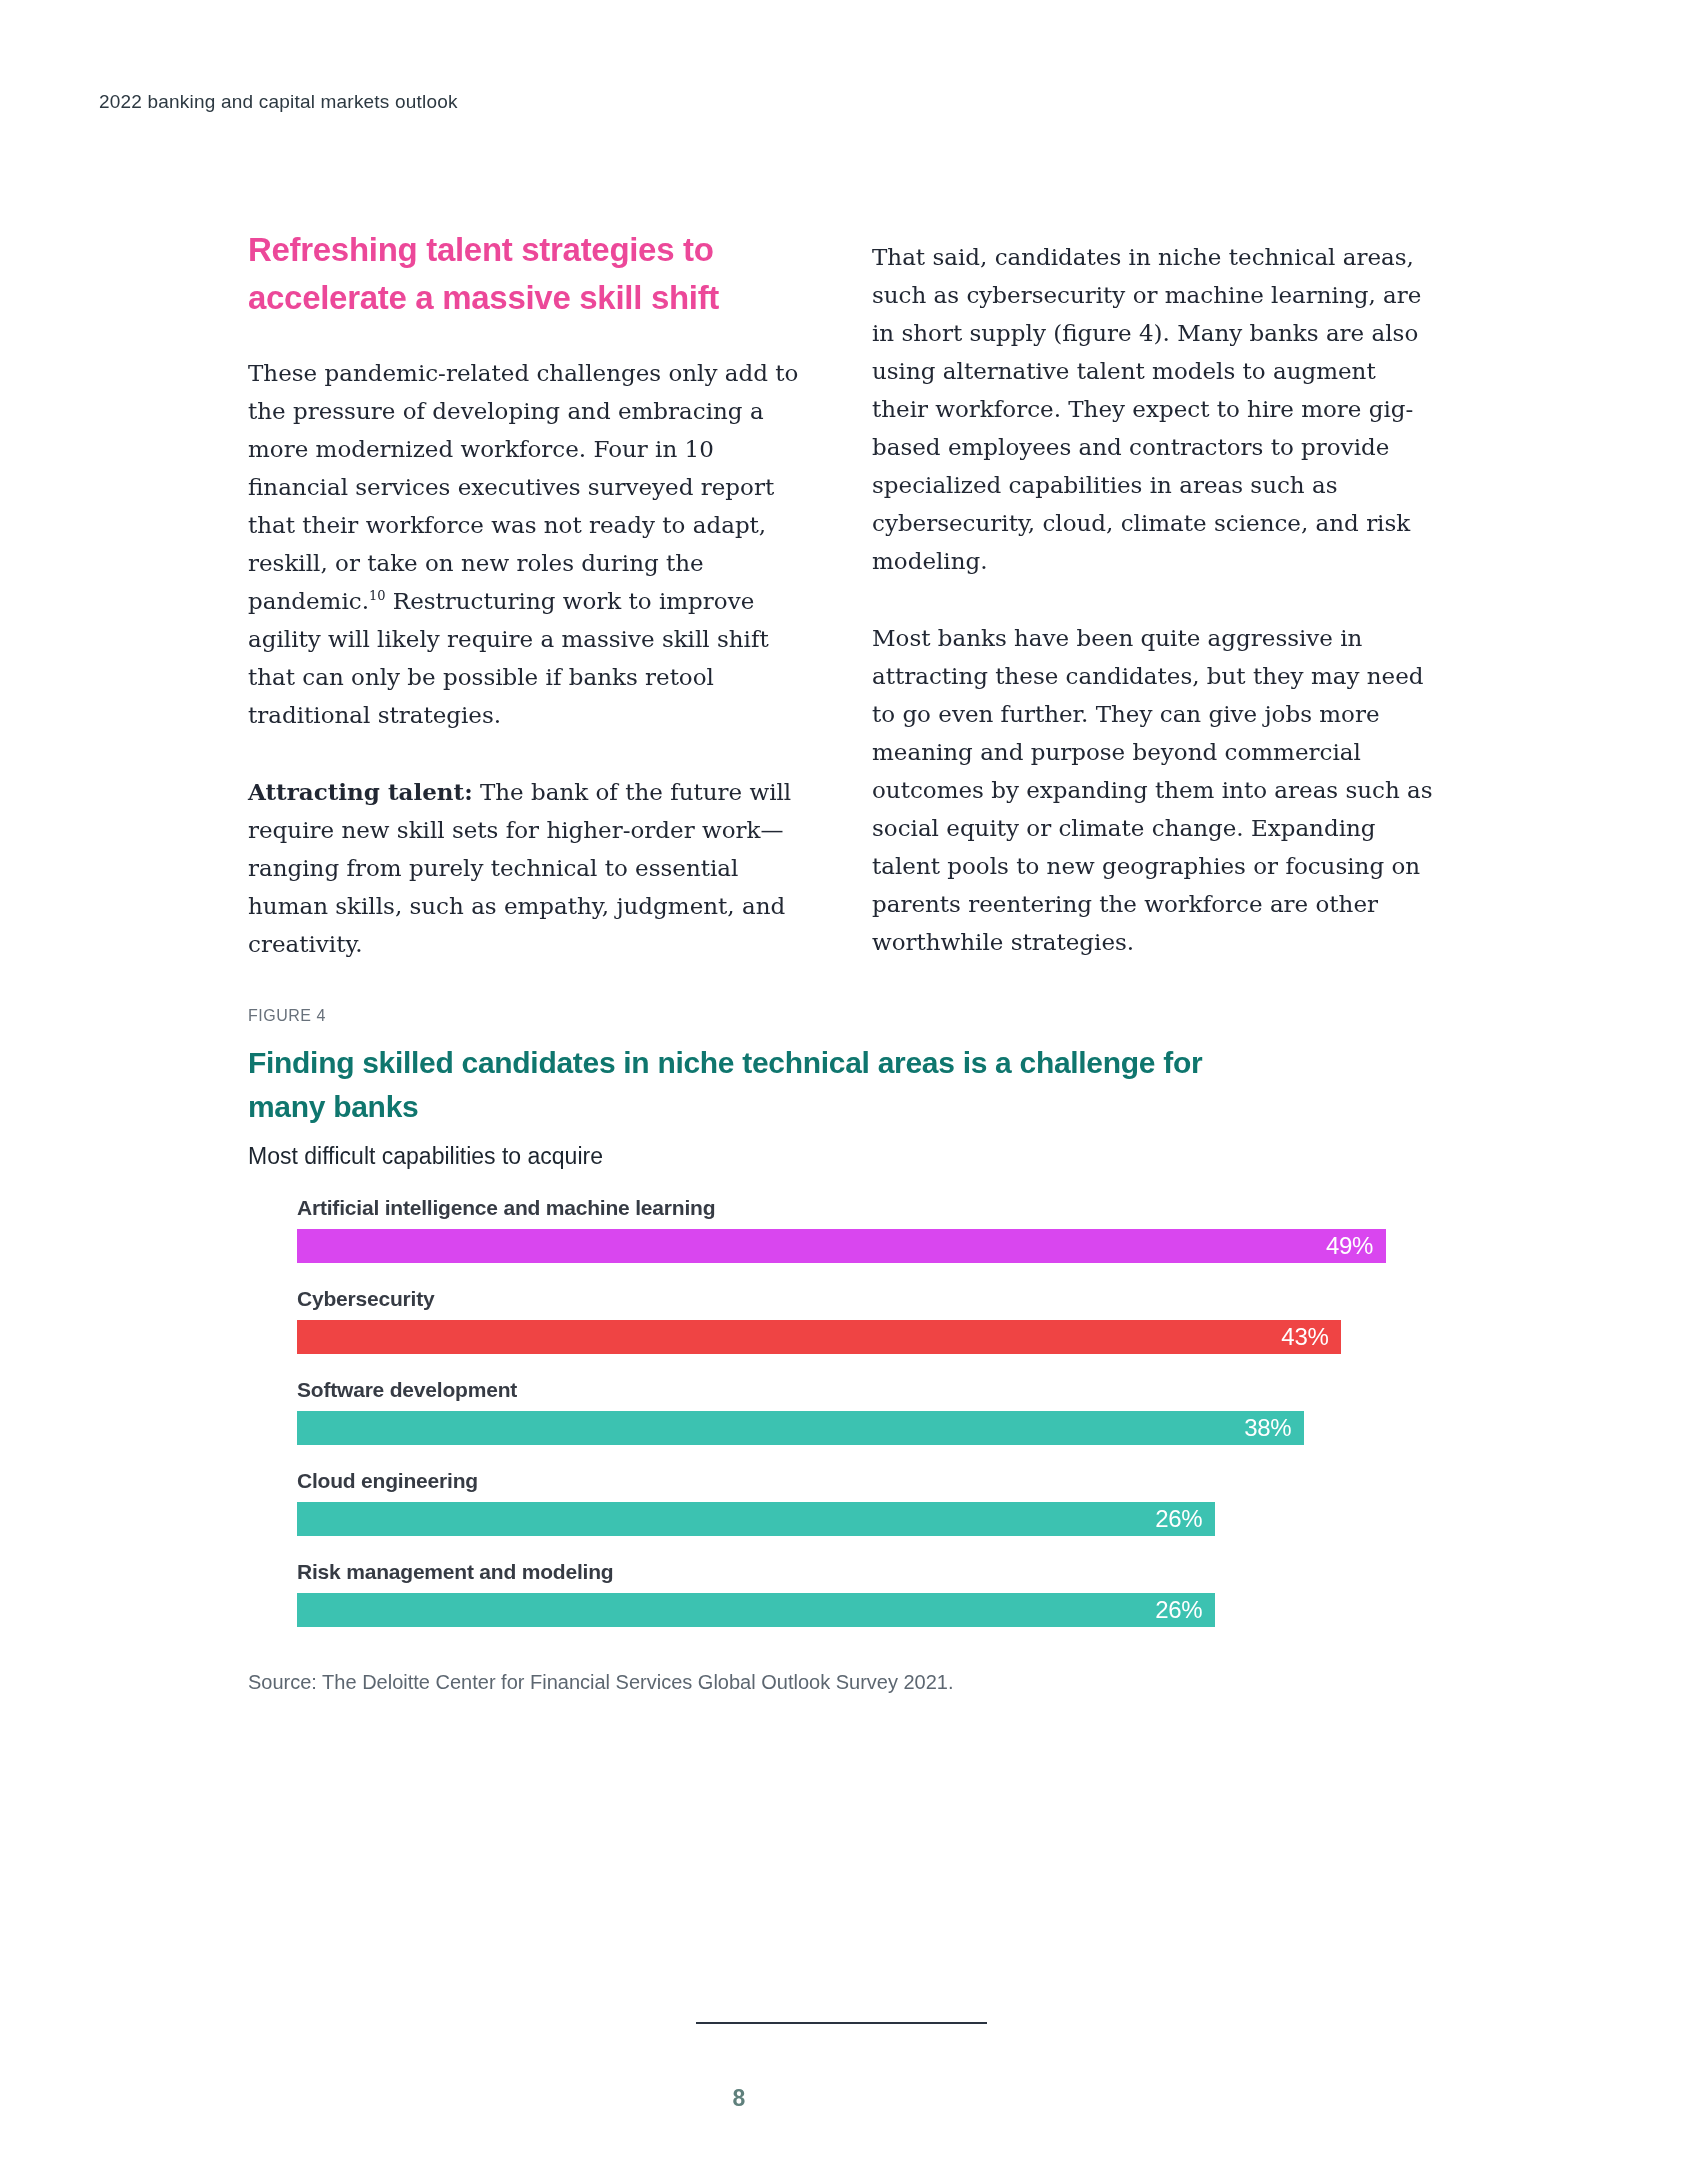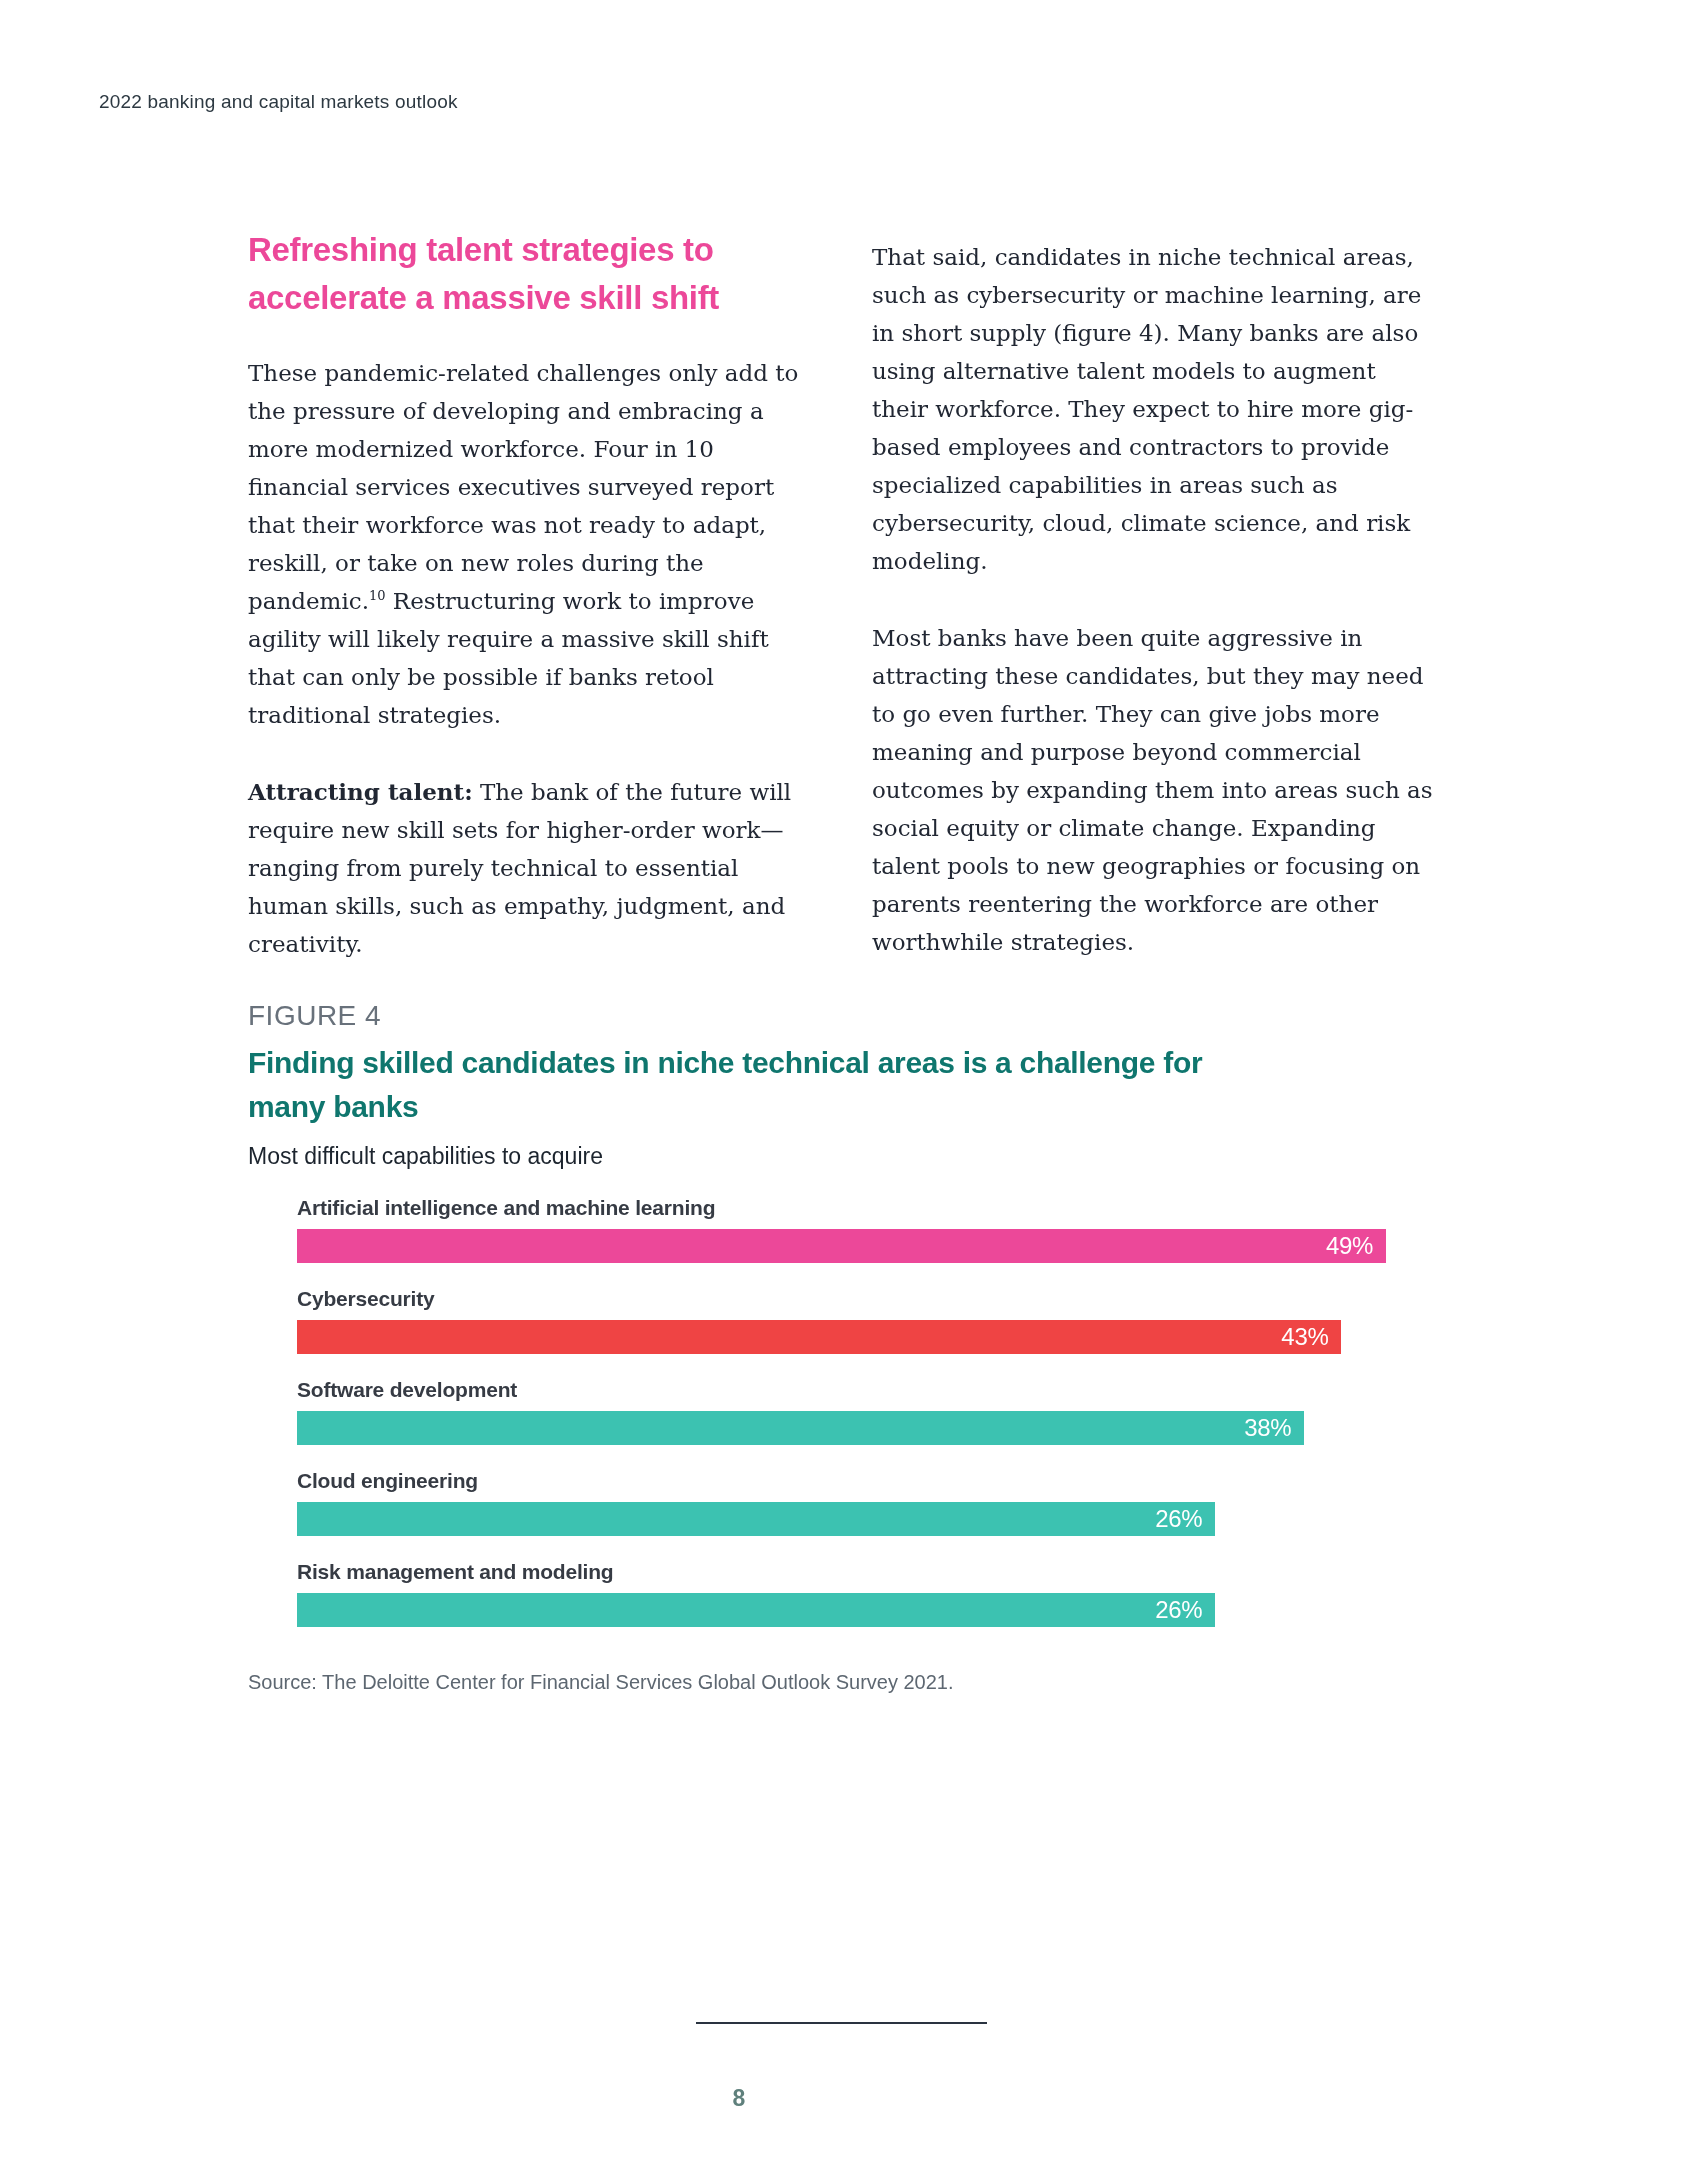--- a/index.html
+++ b/index.html
@@ -58,21 +58,21 @@
   }
   .lead-bold { font-weight: 700; }
 
   .figure {
     position: absolute;
     left: 248px;
     top: 1004px;
     width: 1190px;
   }
   .figure-label {
-    font-size: 28px;
+    font-size: 16px;
     line-height: 24px;
     letter-spacing: 0.5px;
     color: #68717b;
   }
   .figure-title {
     margin-top: 13px;
     font-size: 30px;
     font-weight: 700;
     line-height: 44px;
     letter-spacing: -0.3px;
@@ -165,21 +165,21 @@
   <div class="figure">
     <div class="figure-label">FIGURE 4</div>
     <div class="figure-title">Finding skilled candidates in niche technical areas is a challenge for
 many banks</div>
     <div class="figure-subtitle">Most difficult capabilities to acquire</div>
 
     <div class="chart" id="bar-chart">
   <div class="chart-row">
     <div class="bar-label">Artificial intelligence and machine learning</div>
     <div class="bar-track">
-      <div class="bar" style="width: 95.45%; background: #ec4899;">
+      <div class="bar" style="width: 95.45%; background: #d946ef;">
         <span class="bar-value" style="color: rgb(255, 255, 255);">49%</span>
       </div>
     </div>
   </div>
 
   <div class="chart-row">
     <div class="bar-label">Cybersecurity</div>
     <div class="bar-track">
       <div class="bar" style="width: 91.54%; background: #ef4444;">
         <span class="bar-value" style="color: rgb(255, 255, 255);">43%</span>

